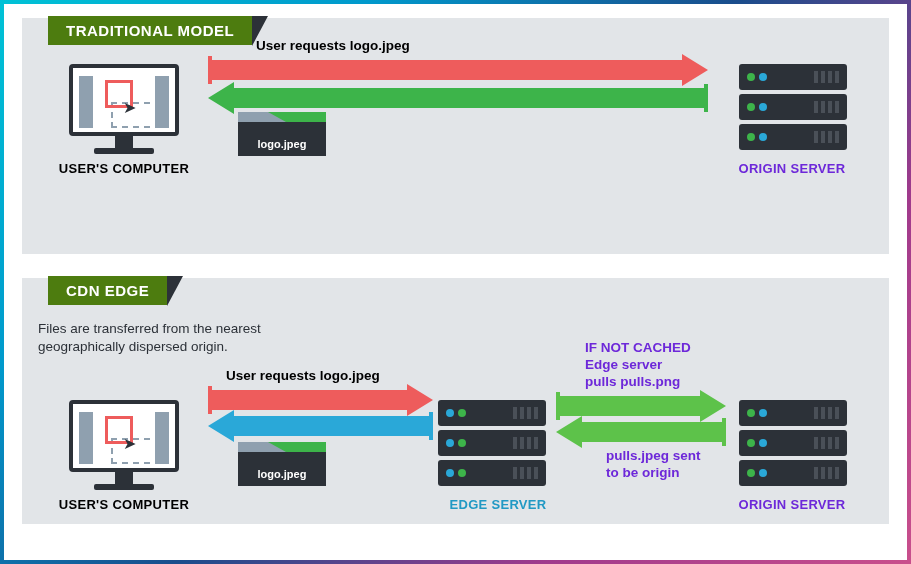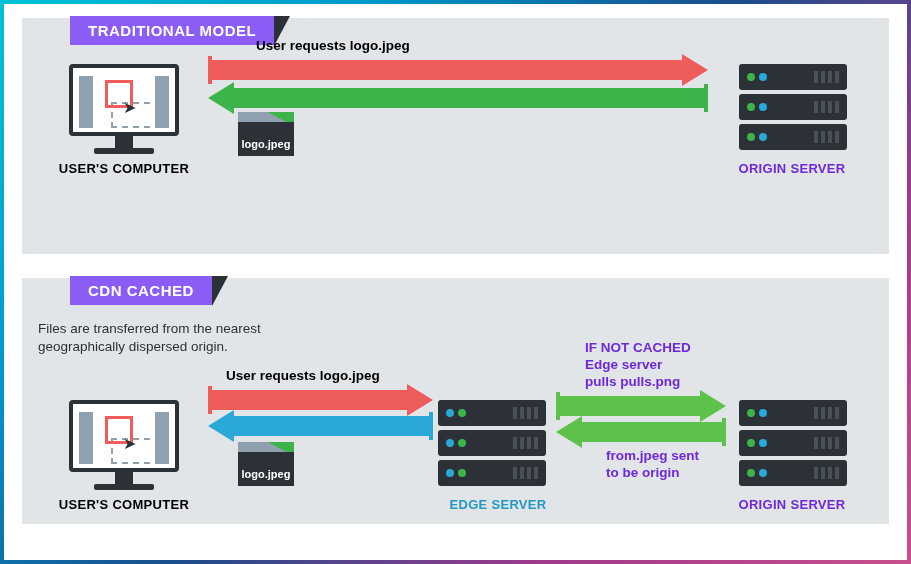--- a/index.html
+++ b/index.html
@@ -10,24 +10,23 @@
     padding: 4px;
   }
   .frame { width: 100%; height: 100%; background: #fff; padding: 14px 18px; }
   .panel {
     background: #e2e5e8; position: relative; padding: 12px 16px 14px 16px;
     margin-bottom: 24px;
   }
   .panel:last-child { margin-bottom: 0; }
   .panel-tab {
     position: absolute; top: -2px; left: 26px;
-    background: #8b5cf6; color: #fff; font-weight: 700;
+    background: #4d7c0f; color: #fff; font-weight: 700;
     font-size: 15px; padding: 6px 18px 6px 18px;
     letter-spacing: 0.5px;
-    margin-left: 22px;
   }
   .panel-tab::after {
     content: ""; position: absolute; right: -16px; top: 0;
     border-left: 16px solid #2c3138; border-top: 0 solid transparent;
     border-bottom: 30px solid transparent;
   }
   .panel-sub {
     margin-top: 30px; font-size: 13.5px; color: #2c3138; line-height: 1.35;
     max-width: 260px;
   }
@@ -76,21 +75,21 @@
     border-bottom: 16px solid transparent;
   }
   .arrow-head-l {
     width: 0; height: 0; border-right: 26px solid; border-top: 16px solid transparent;
     border-bottom: 16px solid transparent;
   }
   .arrow-tail { width: 4px; height: 28px; }
 
   
   .filechip {
-    position: absolute; width: 56px; height: 44px; background: #2c3138;
+    position: absolute; width: 88px; height: 44px; background: #2c3138;
     border-top: 10px solid #3db44a;
   }
   .filechip::before {
     content: ""; position: absolute; top: -10px; left: 0;
     border-bottom: 10px solid #8fa0af; border-right: 18px solid transparent;
     width: 30px;
   }
   .filechip span {
     position: absolute; bottom: 6px; left: 0; right: 0; text-align: center;
     color: #fff; font-size: 11px; font-weight: 700;
@@ -170,21 +169,21 @@
                 <div class="slot"></div>
               </div>
             </div>
         </div>
       </div>
       <div class="comp-label green-text" style="right:16px; width:130px;">ORIGIN SERVER</div>
     </div>
   </div>
 
   <div class="panel" style="height:246px;">
-    <div class="panel-tab">CDN CACHED</div>
+    <div class="panel-tab">CDN EDGE</div>
     <div class="panel-sub" style="max-width:300px;">Files are transferred from the nearest geographically dispersed origin.</div>
 
     <div class="diagram" style="height:160px;">
 
       <div class="computer" style="left:26px;">
         <div class="monitor">
           <div class="win-left"></div>
             <div class="win-right"></div>
           <div class="dashbox"></div>
           <div class="screen-box"></div>
@@ -259,21 +258,21 @@
         <div class="arrow-body" style="background:#5dc24a;"></div>
         <div class="arrow-head-r" style="border-left-color:#5dc24a;"></div>
       </div>
 
       <div class="arrow" style="left:518px; top:66px; width:170px;">
         <div class="arrow-head-l" style="border-right-color:#5dc24a;"></div>
         <div class="arrow-body" style="background:#5dc24a;"></div>
         <div class="arrow-tail" style="background:#5dc24a;"></div>
       </div>
       <div class="flow-label green-text" style="left:568px; top:92px;">
-        <span>from.jpeg sent</span><br>
+        <span>pulls.jpeg sent</span><br>
         <span>to be origin</span>
       </div>
 
       <div class="server" style="right:26px;">
         <div class="rack">
           <div class="unit">
               <div class="led" style="background:#3db44a;"></div>
               <div class="led" style="background:#2aa8d8;"></div>
               <div class="slots">
                 <div class="slot"></div>

